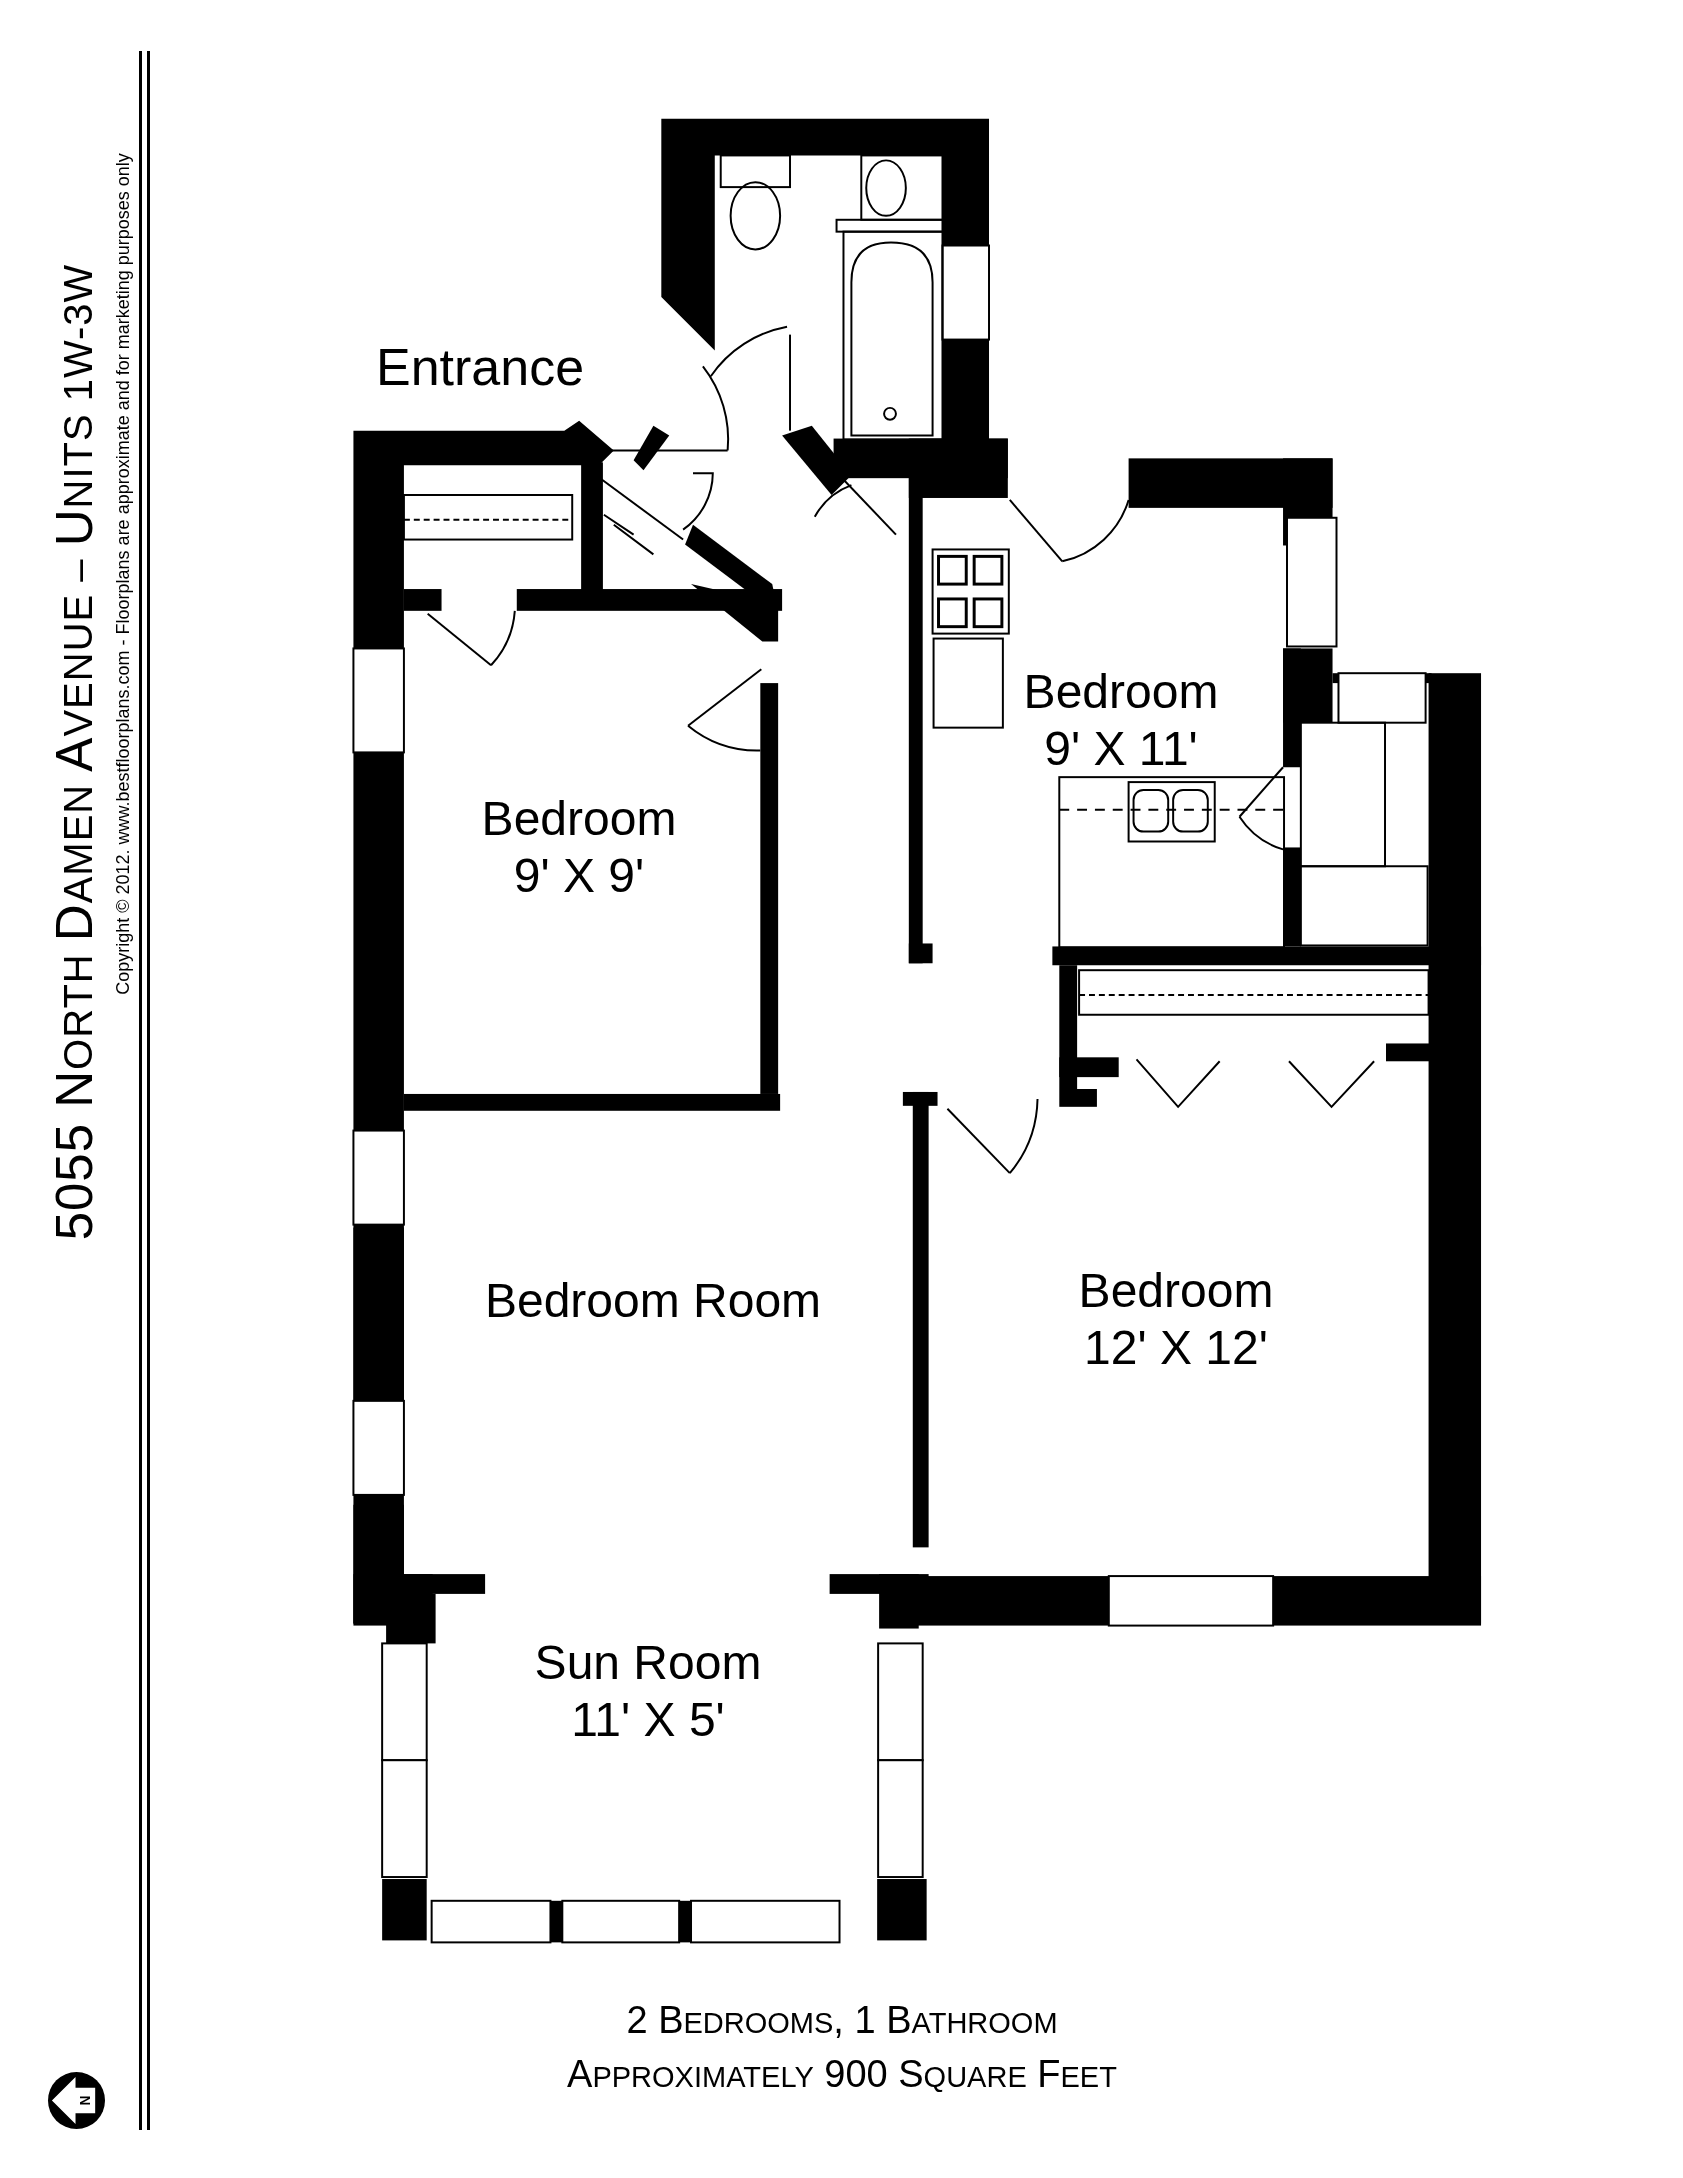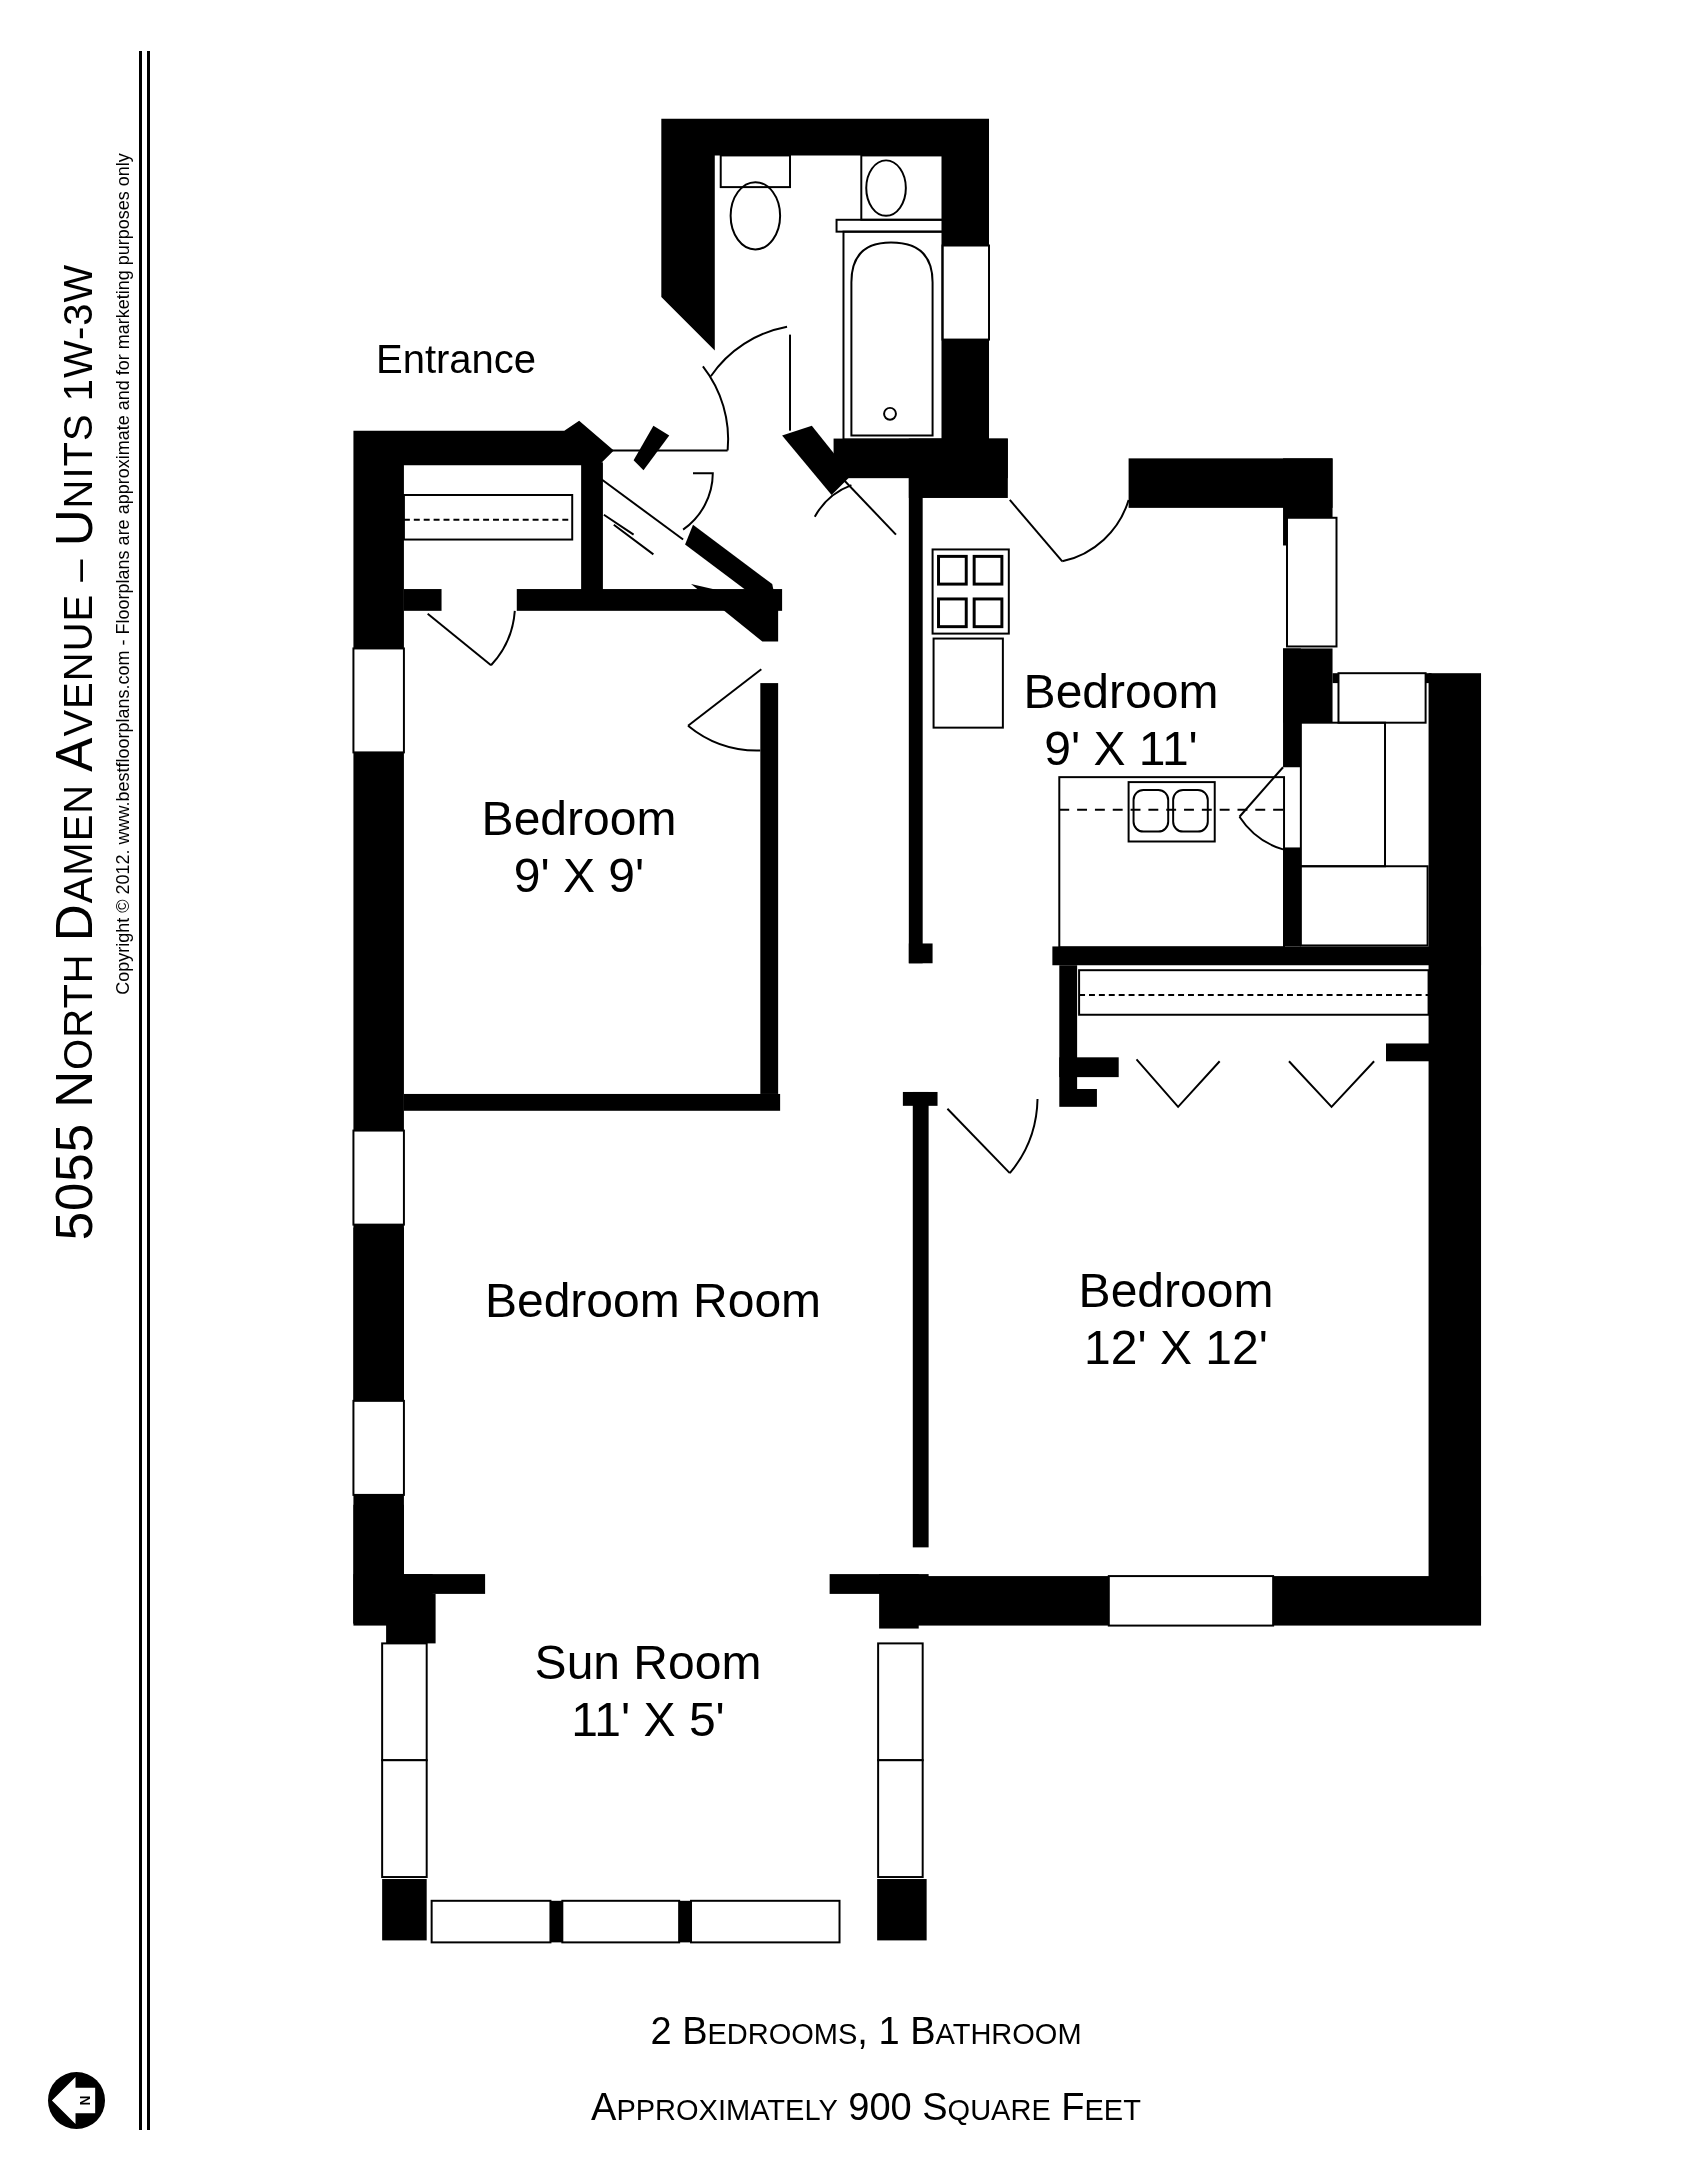--- a/index.html
+++ b/index.html
@@ -3,22 +3,22 @@
 <meta charset="utf-8">
 <style>
   html,body{margin:0;padding:0;background:#fff;}
   body{width:1683px;height:2178px;position:relative;overflow:hidden;font-family:"Liberation Sans",sans-serif;color:#000;}
   .title-vert{position:absolute;left:74px;top:752px;transform:translate(-50%,-50%) rotate(-90deg);white-space:nowrap;font-size:51px;letter-spacing:1px;}
   .title-vert .sc{font-size:40px;}
   .copy-vert{position:absolute;left:123px;top:574px;transform:translate(-50%,-50%) rotate(-90deg);white-space:nowrap;font-size:18px;}
   .rule{position:absolute;top:51px;height:2079px;width:3px;background:#000;}
   svg{position:absolute;left:0;top:0;}
   .lbl{position:absolute;text-align:center;font-size:48px;line-height:57px;transform:translateX(-50%);white-space:nowrap;}
-  .entr{position:absolute;font-size:40px;white-space:nowrap;}
-  .summary{position:absolute;left:842px;transform:translateX(-50%);font-size:38px;white-space:nowrap;text-align:center;line-height:73px;margin-left:24px;}
+  .entr{position:absolute;font-size:52px;white-space:nowrap;}
+  .summary{position:absolute;left:842px;transform:translateX(-50%);font-size:38px;white-space:nowrap;text-align:center;line-height:51px;}
   .summary .sc{font-size:29px;}
   .north{position:absolute;left:48px;top:2072px;width:57px;height:57px;border-radius:50%;background:#000;}
 </style>
 </head>
 <body>
 
 <div class="title-vert">
   <span>5055 </span><span>N</span><span class="sc">ORTH </span><span>D</span><span class="sc">AMEN </span><span>A</span><span class="sc">VENUE – </span><span>U</span><span class="sc">NITS 1W-3W</span>
 </div>
 <div class="copy-vert">Copyright © 2012. www.bestfloorplans.com - Floorplans are approximate and for marketing purposes only</div>

